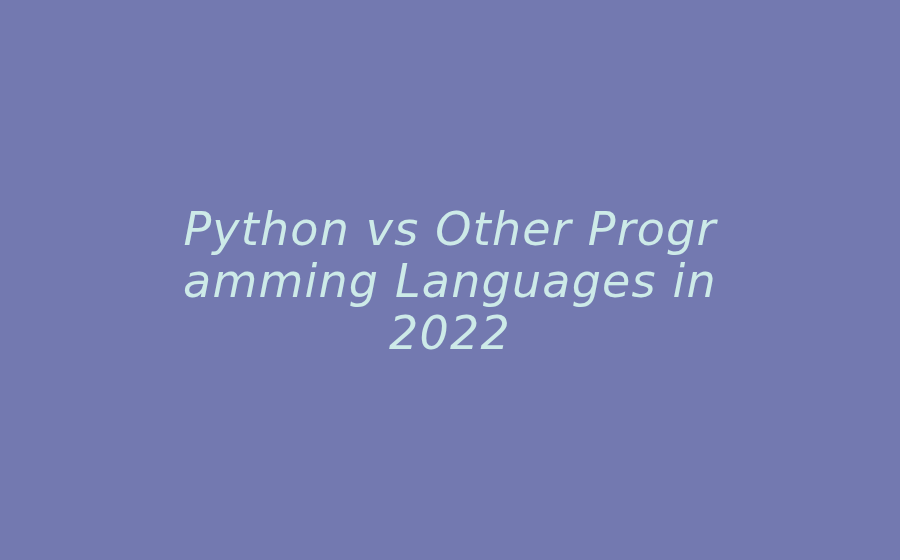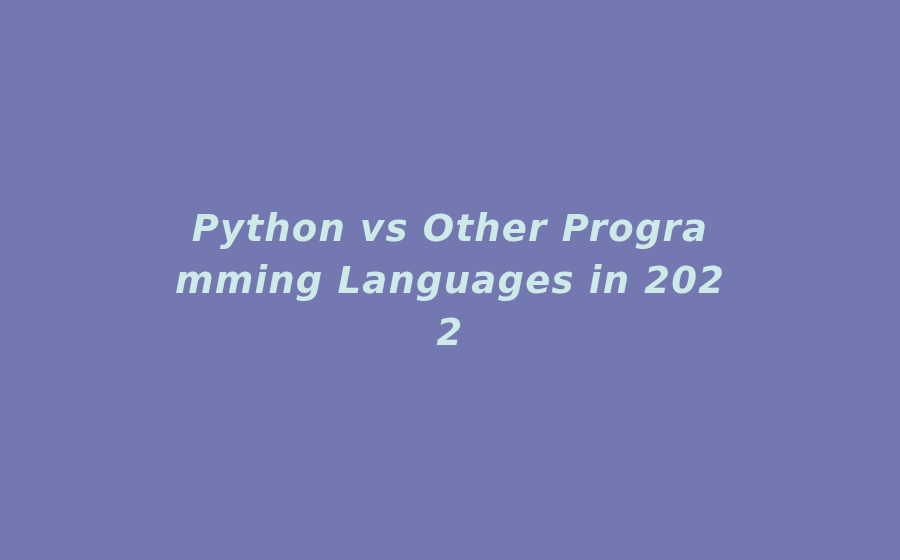--- a/index.html
+++ b/index.html
@@ -30,22 +30,22 @@
   .title-block {
     width: 554px;
     text-align: center;
     margin-top: 2px;
   }
 
   .title-text {
     display: block;
     font-family: "DejaVu Sans", sans-serif;
     font-style: italic;
-    font-weight: bold;
-    font-size: 37px;
+    font-weight: normal;
+    font-size: 46px;
     line-height: 52px;
     letter-spacing: 1.2px;
     color: #CDEAE8;
     
     word-break: break-all;
     overflow-wrap: anywhere;
     white-space: normal;
     text-rendering: optimizeLegibility;
   }
 </style>

